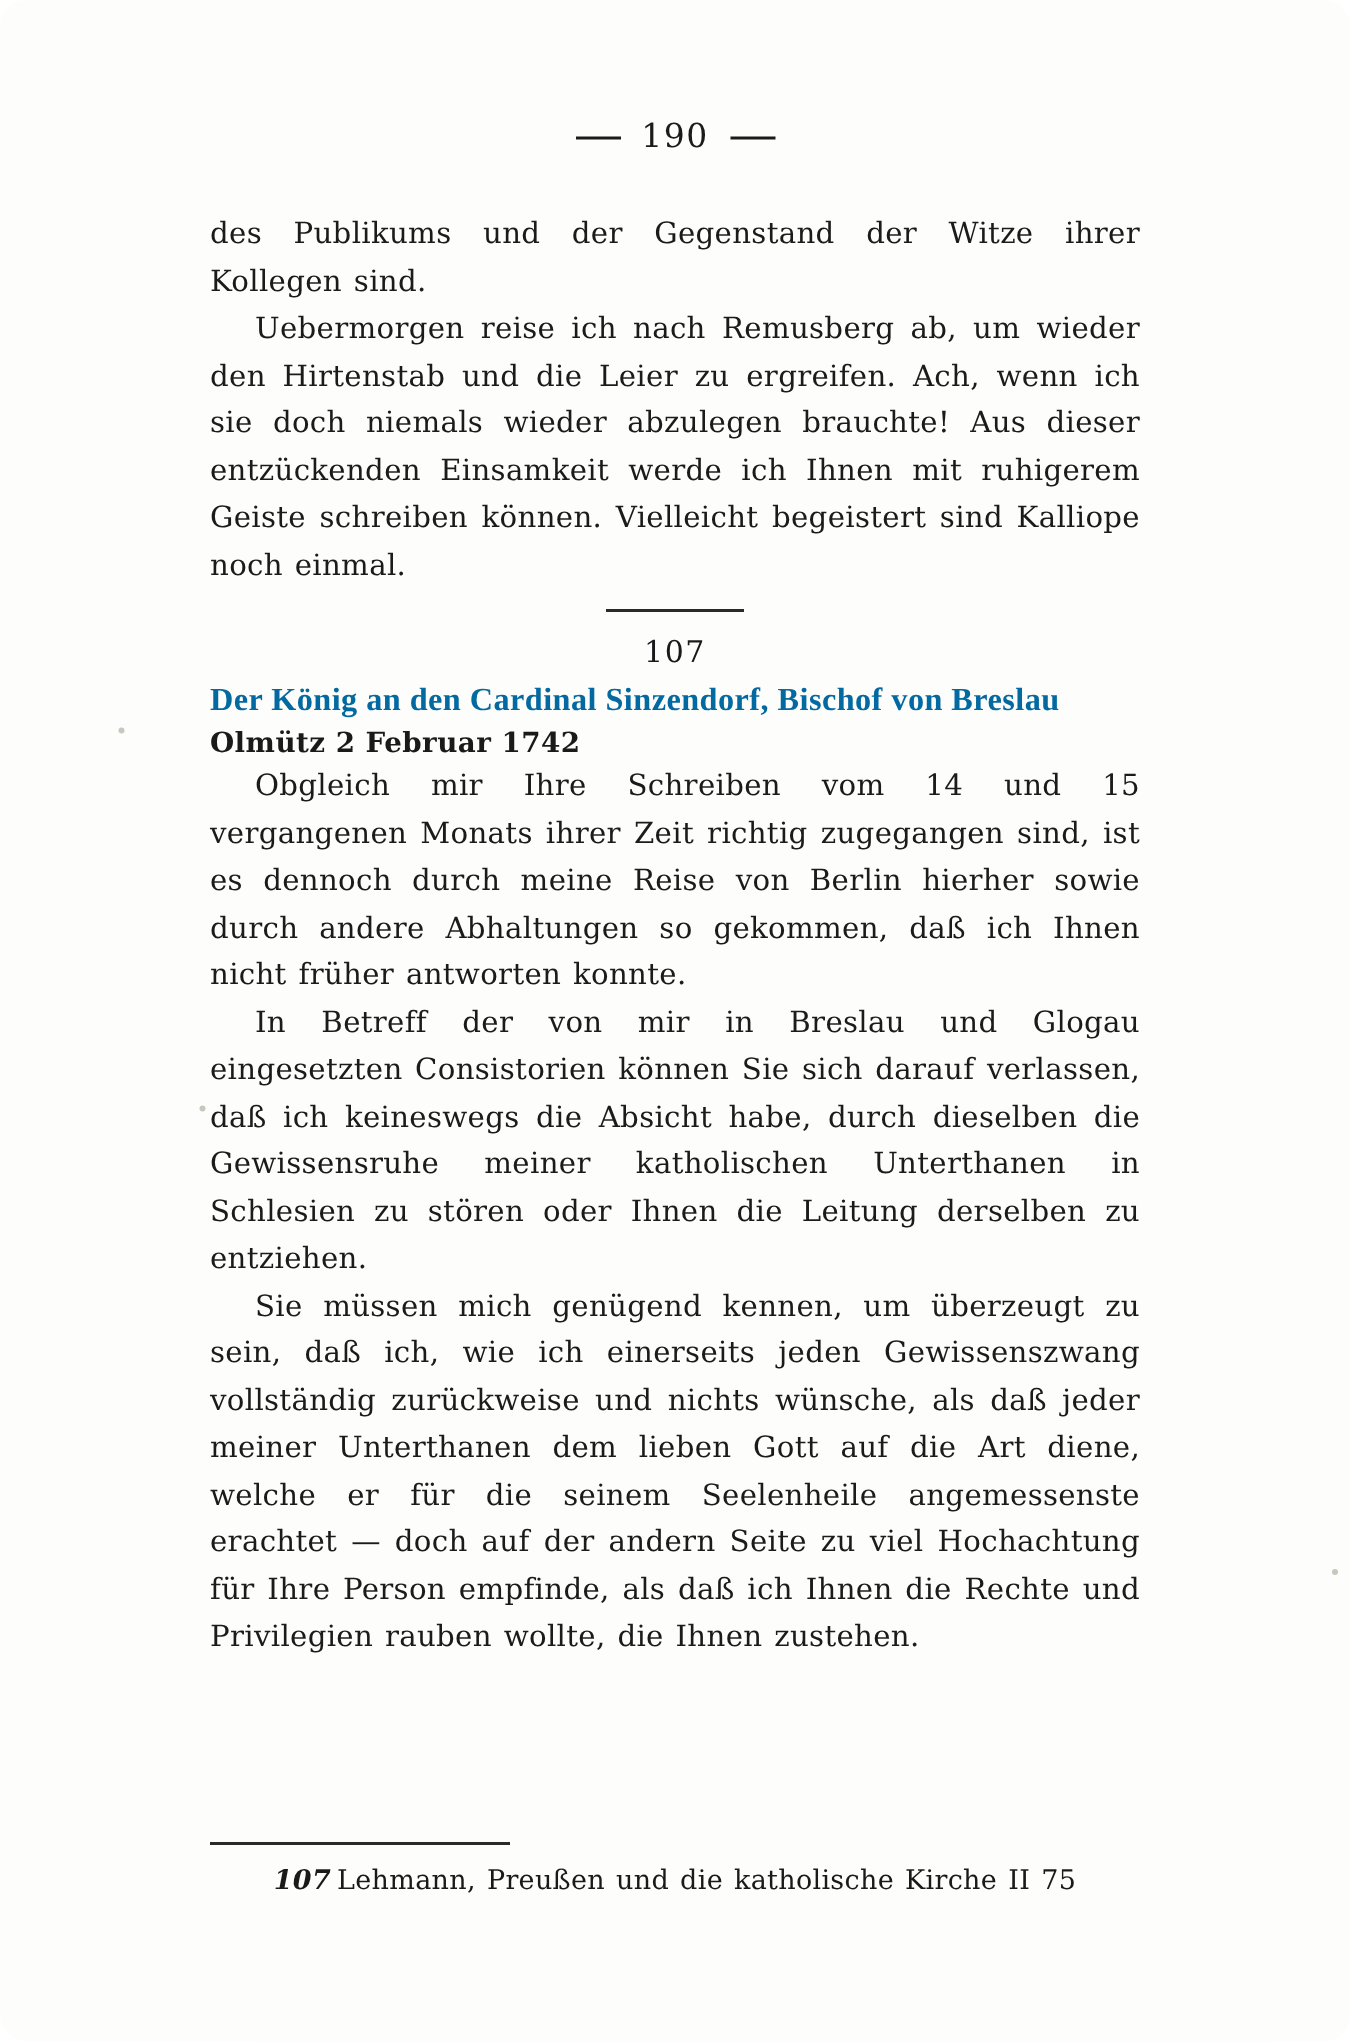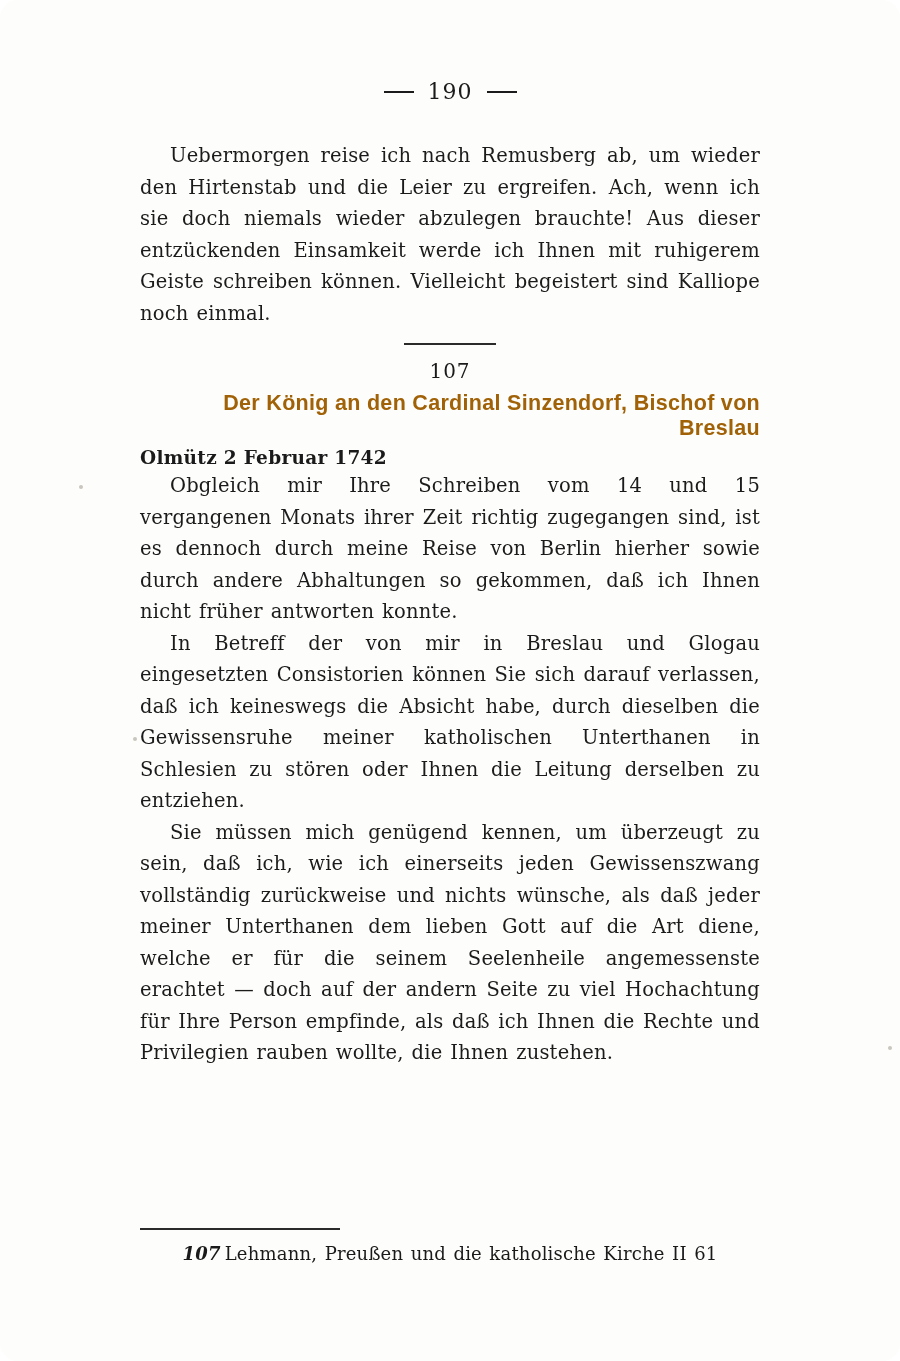--- a/index.html
+++ b/index.html
@@ -71,27 +71,27 @@
     margin: 14px auto 14px auto;
   }
   .letter-number {
     text-align: center;
     font-family: "DejaVu Serif", serif;
     font-size: 20px;
     margin: 10px 0 8px 0;
     letter-spacing: 1px;
   }
   .letter-title {
-    text-align: right;
-    font-family: Liberation Sans, sans-serif;
+    text-align: left;
+    font-family: Liberation Serif, serif;
     font-size: 21.5px;
     font-weight: 600;
     letter-spacing: 0.3px;
     margin: 0 0 6px 0;
-    color: #a16207;
+    color: #0369a1;
   }
   .letter-place {
     text-align: left;
     font-family: "DejaVu Serif", serif;
     font-size: 18.5px;
     font-weight: 600;
     margin: 0 0 2px 0;
     letter-spacing: 0.3px;
   }
   .footnote-rule {
@@ -123,36 +123,37 @@
 <body>
 
 <div class="page">
 
   <div class="page-header">
     <span class="rule"></span><span class="page-number">190</span><span class="rule"></span>
   </div>
 
   <div class="body-block">
 
+    <p class="para">des Publikums und der Gegenstand der Witze ihrer Kollegen sind.</p>
     <p class="para indent">Uebermorgen reise ich nach Remusberg ab, um wieder den Hirtenstab und die Leier zu ergreifen. Ach, wenn ich sie doch niemals wieder abzulegen brauchte! Aus dieser entzückenden Einsamkeit werde ich Ihnen mit ruhigerem Geiste schreiben können. Vielleicht begeistert sind Kalliope noch einmal.</p>
 
     <div class="divider-short"></div>
 
     <div class="letter-number">107</div>
     <div class="letter-title">Der König an den Cardinal Sinzendorf, Bischof von Breslau</div>
     <div class="letter-place">Olmütz 2 Februar 1742</div>
 
     <p class="para indent">Obgleich mir Ihre Schreiben vom 14 und 15 vergangenen Monats ihrer Zeit richtig zugegangen sind, ist es dennoch durch meine Reise von Berlin hierher sowie durch andere Abhaltungen so gekommen, daß ich Ihnen nicht früher antworten konnte.</p>
     <p class="para indent">In Betreff der von mir in Breslau und Glogau eingesetzten Consistorien können Sie sich darauf verlassen, daß ich keineswegs die Absicht habe, durch dieselben die Gewissensruhe meiner katholischen Unterthanen in Schlesien zu stören oder Ihnen die Leitung derselben zu entziehen.</p>
     <p class="para indent">Sie müssen mich genügend kennen, um überzeugt zu sein, daß ich, wie ich einerseits jeden Gewissenszwang vollständig zurückweise und nichts wünsche, als daß jeder meiner Unterthanen dem lieben Gott auf die Art diene, welche er für die seinem Seelenheile angemessenste erachtet — doch auf der andern Seite zu viel Hochachtung für Ihre Person empfinde, als daß ich Ihnen die Rechte und Privilegien rauben wollte, die Ihnen zustehen.</p>
 
   </div>
 
   <div class="footnote-rule"></div>
   <div class="footnote">
-    <span class="fn-num">107</span><span>Lehmann, Preußen und die katholische Kirche II 61</span>
+    <span class="fn-num">107</span><span>Lehmann, Preußen und die katholische Kirche II 75</span>
   </div>
 
   <div class="speck" style="left:79px; top:485px; width:4px; height:4px;"></div>
   <div class="speck" style="left:133px; top:737px; width:4px; height:4px;"></div>
   <div class="speck" style="left:888px; top:1046px; width:4px; height:4px;"></div>
 
 </div>
 
 </body></html>

